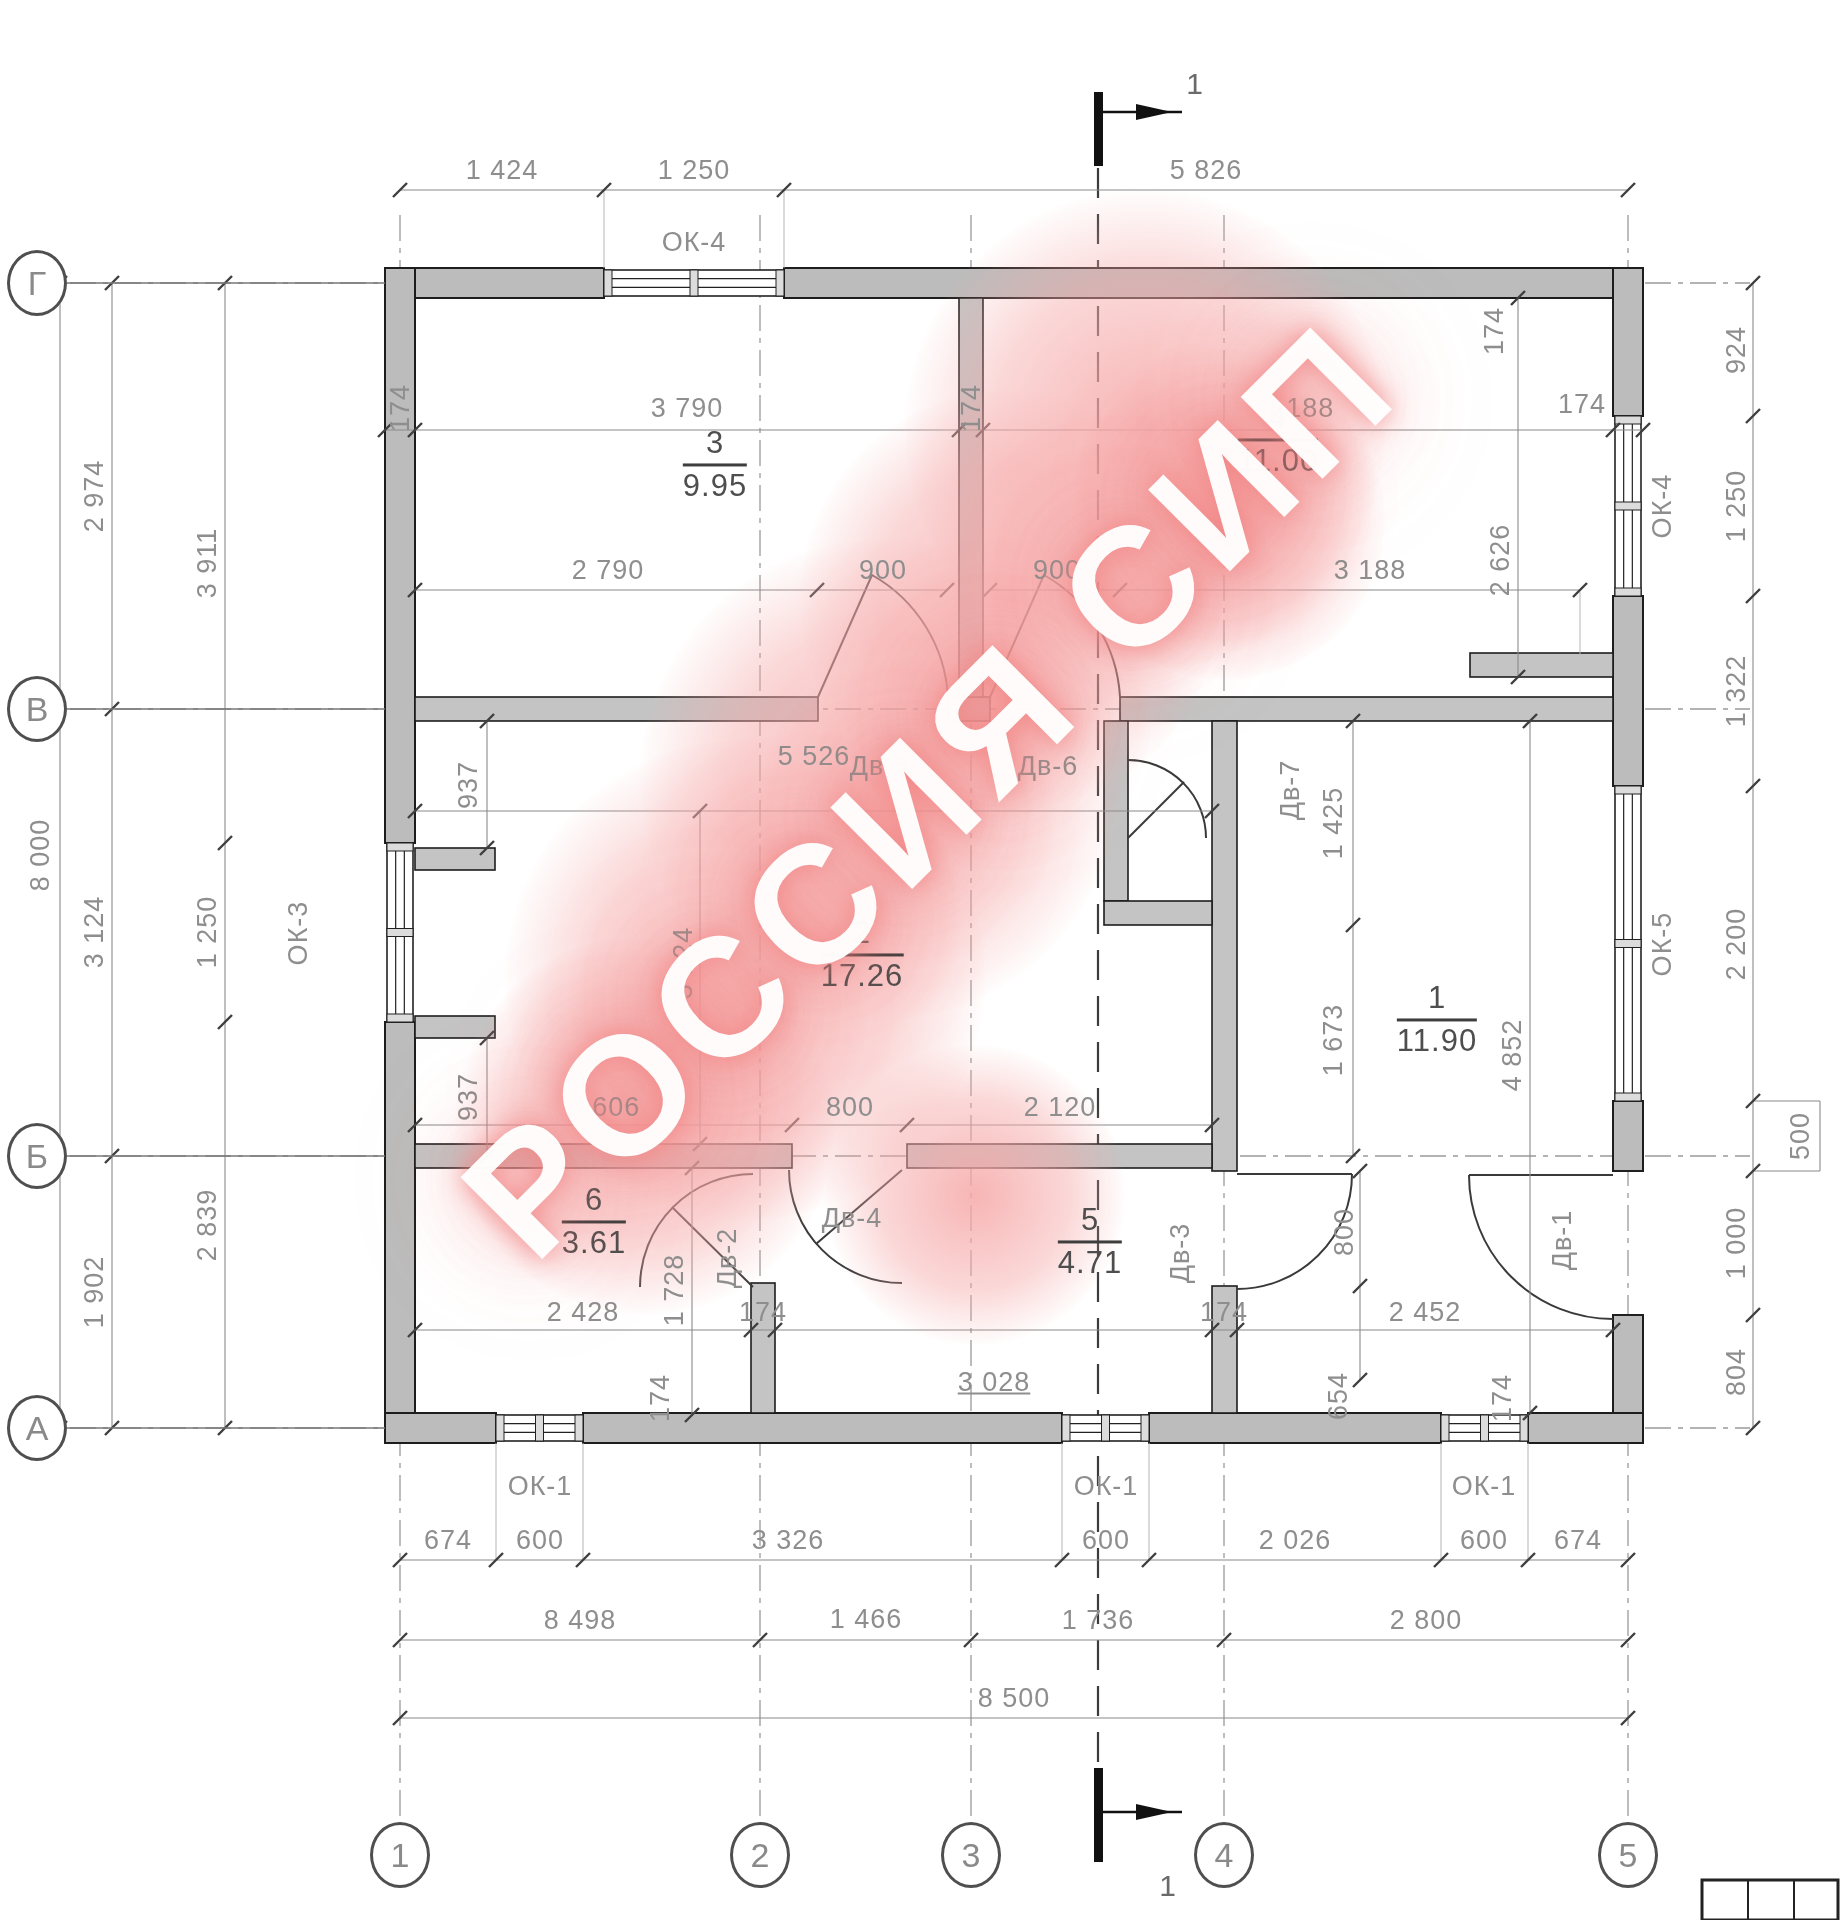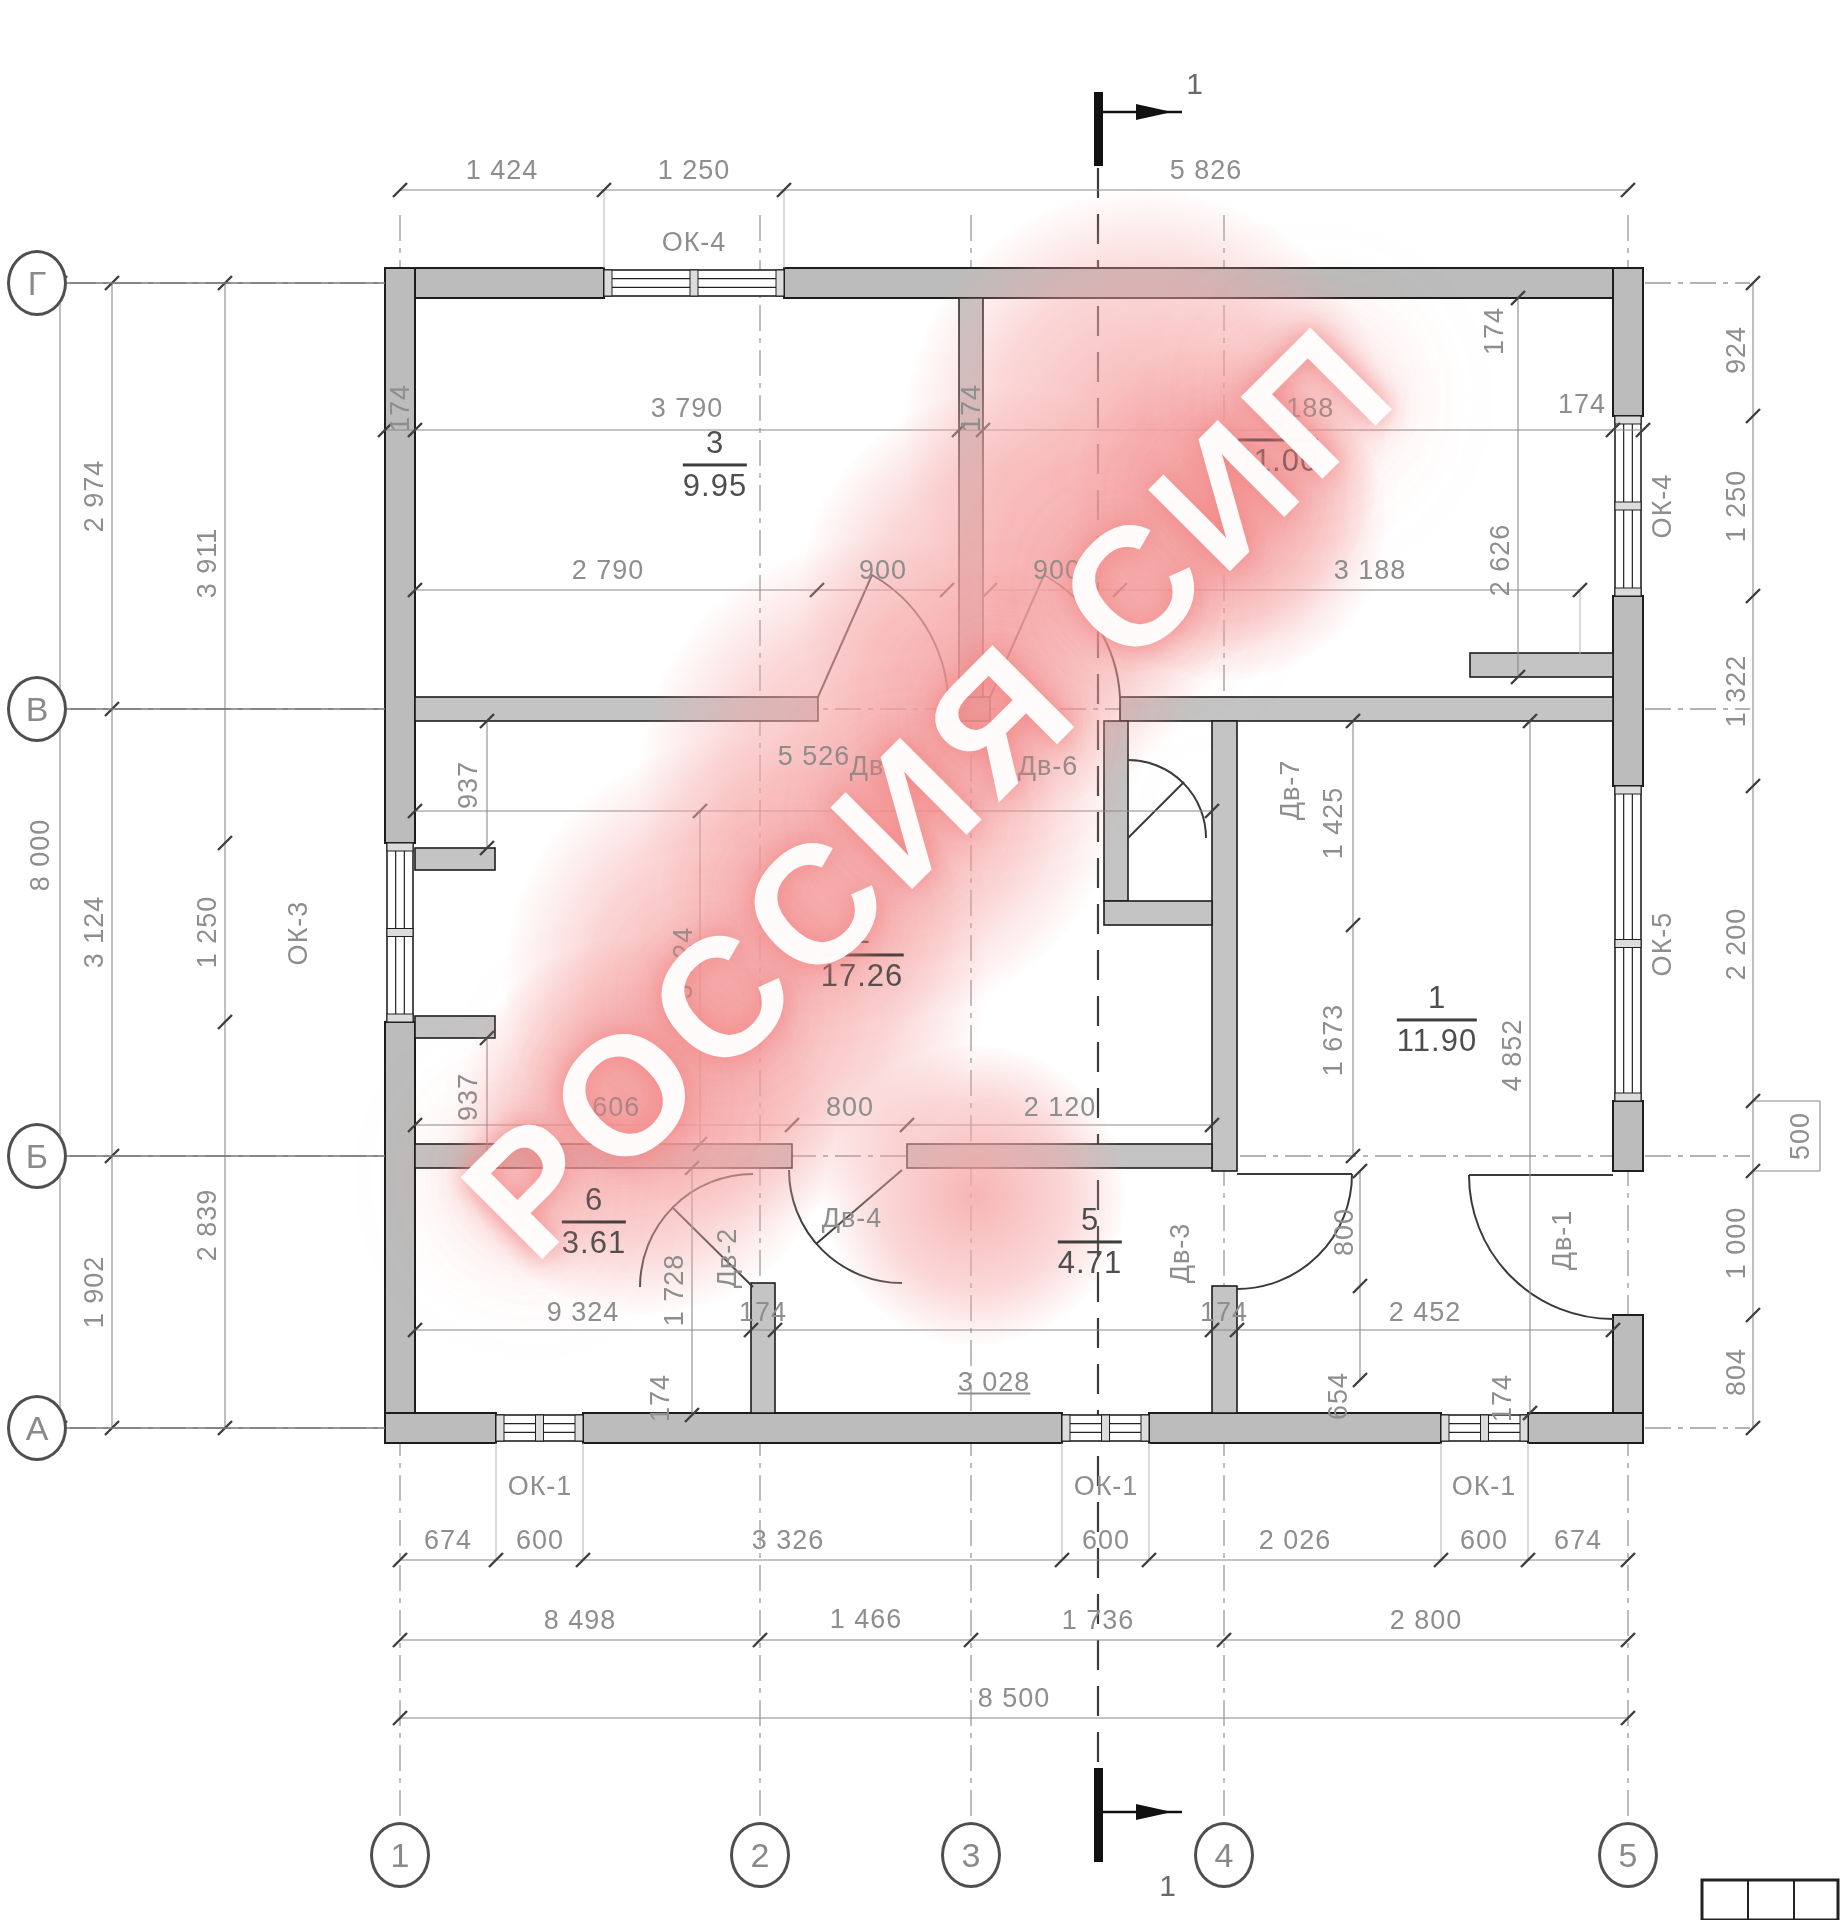--- a/index.html
+++ b/index.html
@@ -316,21 +316,21 @@
       <div class="lbl rot" style="left: 468px; top: 785px;">937</div>
       <div class="lbl rot" style="left: 468px; top: 1097px;">937</div>
       <div class="lbl rot" style="left: 683px; top: 963px;">3 124</div>
       <div class="lbl rot" style="left: 1290px; top: 790px;">Дв-7</div>
       <div class="lbl rot" style="left: 1333px; top: 823px;">1 425</div>
       <div class="lbl rot" style="left: 1333px; top: 1040px;">1 673</div>
       <div class="lbl rot" style="left: 1512px; top: 1055px;">4 852</div>
       <div class="lbl" style="left: 604px; top: 1107px;">2 606</div>
       <div class="lbl" style="left: 850px; top: 1107px;">800</div>
       <div class="lbl" style="left: 1060px; top: 1107px;">2 120</div>
-      <div class="lbl" style="left: 583px; top: 1312px;">9 324</div>
+      <div class="lbl" style="left: 583px; top: 1312px;">2 428</div>
       <div class="lbl rot" style="left: 674px; top: 1290px;">1 728</div>
       <div class="lbl rot" style="left: 727px; top: 1258px;">Дв-2</div>
       <div class="lbl" style="left: 763px; top: 1312px;">174</div>
       <div class="lbl" style="left: 994px; top: 1382px; text-decoration: underline;">3 028</div>
       <div class="lbl" style="left: 852px; top: 1218px;">Дв-4</div>
       <div class="lbl rot" style="left: 660px; top: 1398px;">174</div>
       <div class="lbl" style="left: 1224px; top: 1312px;">174</div>
       <div class="lbl rot" style="left: 1180px; top: 1253px;">Дв-3</div>
       <div class="lbl rot" style="left: 1344px; top: 1232px;">800</div>
       <div class="lbl" style="left: 1425px; top: 1312px;">2 452</div>

